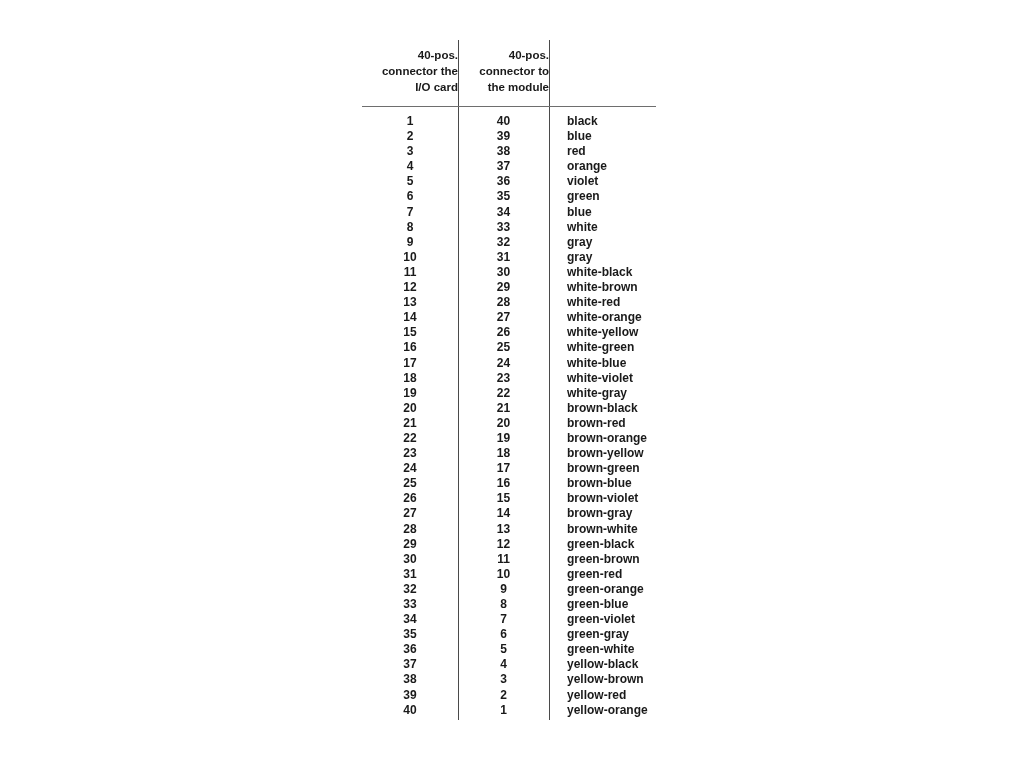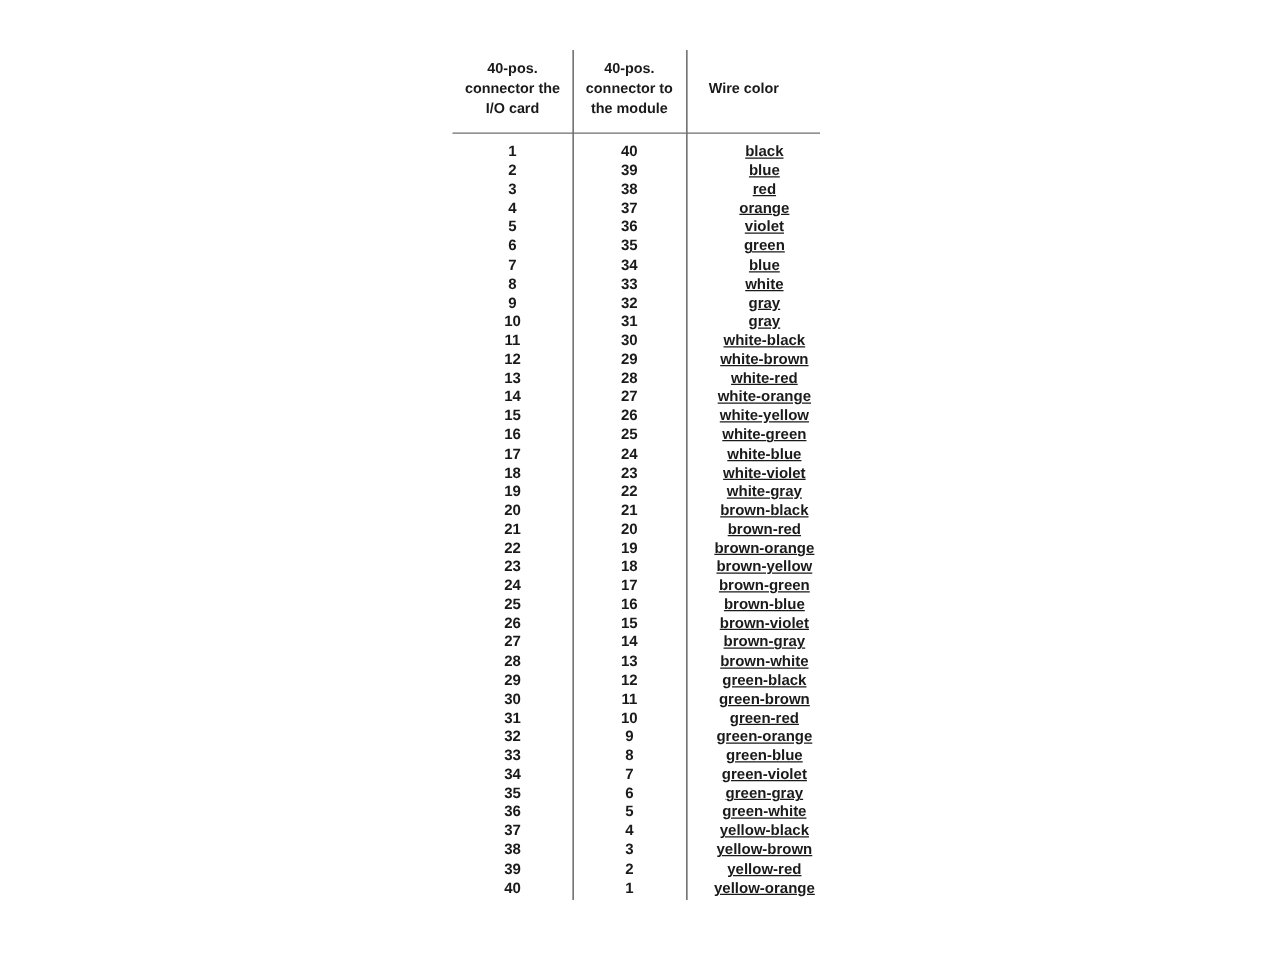--- a/index.html
+++ b/index.html
@@ -41,21 +41,21 @@
     position: absolute;
     top: 0;
     left: 0;
     width: 294px;
     height: 66px;
     display: flex;
   }
   .hcell {
     font-size: 11.5px;
     line-height: 16px;
-    text-align: center;
+    text-align: right;
     box-sizing: border-box;
     padding-top: 7px;
   }
   .hcell.hc1 { width: 96px; }
   .hcell.hc2 { width: 91px; }
   .hcell.hc3 {
     width: 107px;
     text-align: left;
     padding-left: 18px;
     padding-top: 23px;
@@ -68,21 +68,21 @@
   }
   .row {
     display: flex;
     height: 15.1px;
     line-height: 15.1px;
     font-size: 12px;
   }
   .cell { box-sizing: border-box; }
   .cell.c1 { width: 96px; text-align: center; }
   .cell.c2 { width: 91px; text-align: center; }
-  .cell.c3 { width: 107px; text-align: center; padding-left: 18px; text-decoration: underline; }
+  .cell.c3 { width: 107px; text-align: left; padding-left: 18px; }
 </style>
 </head>
 <body>
 
 <div class="page">
   <div class="table-wrap">
 
     <div class="vline v1"></div>
     <div class="vline v2"></div>
 
@@ -90,23 +90,20 @@
       <div class="hcell hc1">
         <div>40-pos.</div>
         <div>connector the</div>
         <div>I/O card</div>
       </div>
       <div class="hcell hc2">
         <div>40-pos.</div>
         <div>connector to</div>
         <div>the module</div>
       </div>
-      <div class="hcell hc3">
-        <span>Wire color</span>
-      </div>
     </div>
 
     <div class="hline"></div>
 
     <div class="body">
         <div class="row">
           <div class="cell c1">1</div>
           <div class="cell c2">40</div>
           <div class="cell c3">black</div>
         </div>

